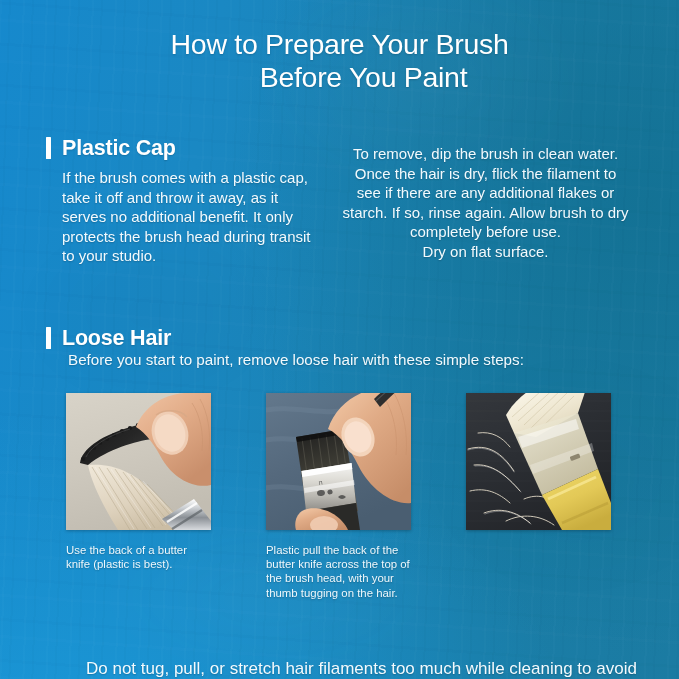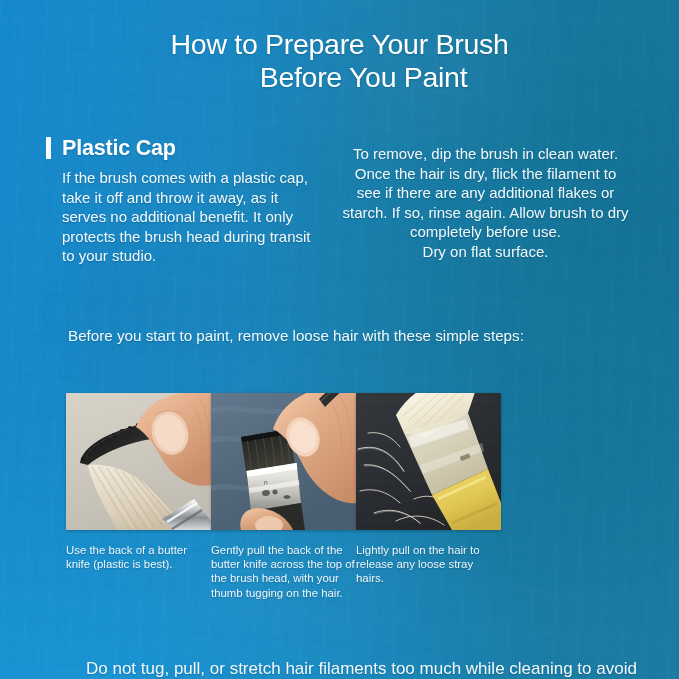--- a/index.html
+++ b/index.html
@@ -141,20 +141,21 @@
     font-size: 15.2px;
   }
 
   
   #photos {
     position: absolute;
     left: 66px;
     top: 393px;
     width: 545px;
     display: flex;
+    gap: 55px;
   }
   .photo-cell { width: 145px; }
   .photo {
     width: 145px;
     height: 137px;
     overflow: hidden;
     position: relative;
     background: #cfcabe;
     box-shadow: 0 1px 3px rgba(0,0,0,0.25);
   }
@@ -199,20 +200,24 @@
     </div>
     <div class="body-text">If the brush comes with a plastic cap, take it off and throw it away, as it serves no additional benefit. It only protects the brush head during transit to your studio.</div>
   </div>
 
   <div id="col-right" class="layer">
     <div class="body-text" style="white-space: pre-line; text-align: center;">To remove, dip the brush in clean water. Once the hair is dry, flick the filament to see if there are any additional flakes or starch. If so, rinse again. Allow brush to dry completely before use.
 Dry on flat surface.</div>
   </div>
 
   <div id="sec-loose" class="layer">
+    <div class="sec-head">
+      <span class="bar"></span>
+      <span class="sec-title">Loose Hair</span>
+    </div>
     <div class="body-text" id="loose-intro">Before you start to paint, remove loose hair with these simple steps:</div>
   </div>
 
   <div id="photos" class="layer">
 
     <div class="photo-cell">
       <div class="photo">
         <svg viewBox="0 0 145 137" preserveAspectRatio="none" aria-hidden="true">
           <defs>
             <linearGradient id="p1bg" x1="0" y1="0" x2="0.3" y2="1">
@@ -362,21 +367,21 @@
           <ellipse cx="92" cy="44" rx="13" ry="16" transform="rotate(-22 92 44)" fill="#f9e2d1" opacity="0.85"></ellipse>
           <g stroke="#c8906b" stroke-width="1" opacity="0.5" fill="none">
             <path d="M118 4 C128 20 132 42 130 62"></path>
             <path d="M128 0 C138 18 142 42 140 62"></path>
           </g>
 
           <path d="M108 6 C114 0 124 -8 132 -14 L138 -8 C130 -2 120 8 114 14 Z" fill="#2e2e2e"></path>
           <path d="M110 8 C116 2 126 -6 133 -12" stroke="#5e5e5e" stroke-width="1.2" fill="none" opacity="0.7"></path>
         </svg>
       </div>
-      <div class="caption">Gently pull the back of the butter knife across the top of the brush head, with your thumb tugging on the hair.</div>
+      <div class="caption">Plastic pull the back of the butter knife across the top of the brush head, with your thumb tugging on the hair.</div>
     </div>
 
     <div class="photo-cell">
       <div class="photo">
         <svg viewBox="0 0 145 137" preserveAspectRatio="none" aria-hidden="true">
           <defs>
             <linearGradient id="p3bg" x1="0" y1="0" x2="0.6" y2="1">
               <stop offset="0%" stop-color="#34373c"></stop>
               <stop offset="50%" stop-color="#2b2e33"></stop>
               <stop offset="100%" stop-color="#232529"></stop>
@@ -434,18 +439,17 @@
           <path d="M52 44 L110 26 L113 36 L56 55 Z" fill="#ffffff" opacity="0.5"></path>
           <path d="M64 72 L126 50 L128 58 L67 81 Z" fill="#ffffff" opacity="0.28"></path>
 
           <rect x="104" y="62" width="10" height="4.5" rx="1.2" transform="rotate(-20 109 64)" fill="#8e8670"></rect>
 
           <path d="M76 102 L132 76 L145 110 L145 137 L96 137 Z" fill="url(#p3handle)"></path>
           <path d="M82 106 L130 84" stroke="#fdf0a6" stroke-width="3" opacity="0.6" fill="none"></path>
           <path d="M96 130 L142 110" stroke="#b59a33" stroke-width="2.5" opacity="0.5" fill="none"></path>
         </svg>
       </div>
-      <div class="caption">Lightly pull on the hair to release any loose stray hairs.</div>
     </div>
   </div>
 
   <div id="footer-note" class="layer">Do not tug, pull, or stretch hair filaments too much while cleaning to avoid breakage.</div>
 </div>
 
 </body></html>

